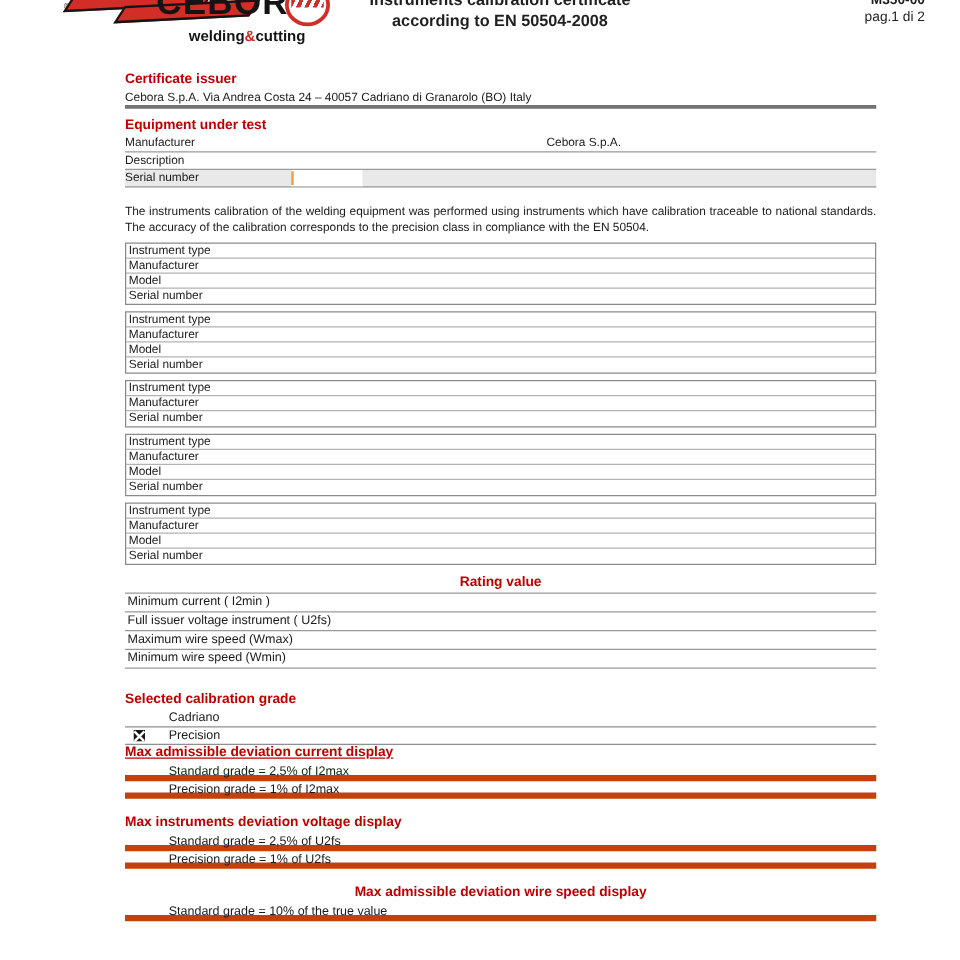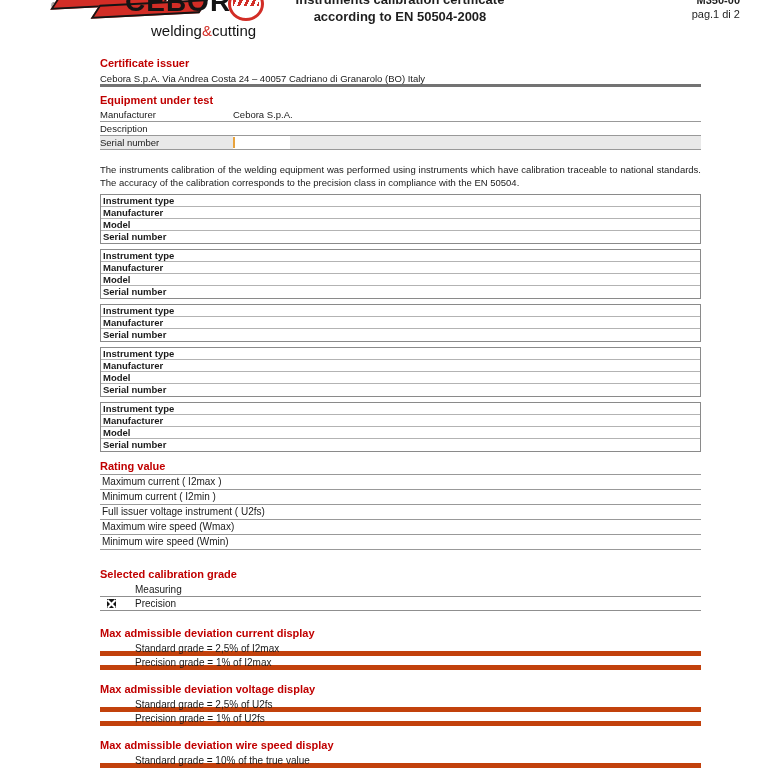--- a/index.html
+++ b/index.html
@@ -9,71 +9,71 @@
     overflow:hidden; font-family:"Liberation Sans", sans-serif; color:#1a1a1a;
   }
   
   .logo-wrap { position:absolute; left:55px; top:0; width:215px; height:40px; }
   .bolt { position:absolute; background:#d22d26; border:2px solid #141414; }
   .bolt-1 { left:2px; top:-8px; width:110px; height:15px; transform:skewX(-35deg) rotate(-3deg); }
   .bolt-2 { left:42px; top:2px; width:105px; height:14px; transform:skewX(-35deg) rotate(-3deg); }
   .reg-mark { position:absolute; left:-4px; top:2px; font-size:7px; color:#333; }
   .brand { position:absolute; left:70px; top:-14px; font-size:28px; font-weight:bold;
            letter-spacing:1px; color:#141414; }
-  .tagline { position:absolute; left:96px; top:22px; font-size:15px; font-weight:normal; color:#141414; }
+  .tagline { position:absolute; left:96px; top:22px; font-size:12px; font-weight:bold; color:#141414; }
   .tagline .amp { color:#d22d26; }
   .emblem { position:absolute; left:173px; top:-13px; width:36px; height:34px;
             border:3px solid #d22d26; border-radius:50%; background:#fff; }
   .emblem-zigzag { position:absolute; left:178px; top:0px; width:26px; height:6px;
     background:repeating-linear-gradient(115deg,#d22d26 0 3px,#ffffff 3px 6px); }
   .title-block { position:absolute; left:280px; top:-9px; width:240px; text-align:center;
                  font-weight:bold; font-size:13px; line-height:17px; color:#1f1f1f; }
   .doc-block { position:absolute; right:28px; top:-7px; text-align:right; font-size:11px; line-height:14px; color:#1f1f1f; }
   .doc-code { font-weight:bold; }
   
   .content { position:absolute; left:100px; top:0; width:601px; }
   .sec-h { color:#c00000; font-weight:bold; font-size:11px; line-height:13px; }
   .h-issuer { margin-top:57px; }
   .issuer-row { margin-top:2px; font-size:9.5px; line-height:14px; height:15px;
                 border-bottom:3px solid #737373; }
   .h-equip { margin-top:7px; }
   .equip-table { margin-top:1px; }
   .equip-row { display:flex; height:14px; line-height:13px; font-size:9.5px;
                border-bottom:1px solid #999; }
   .equip-label { width:133px; }
-  .equip-value { flex:1; }
+  .equip-value { flex:1;text-align:center; }
   .row-shaded { background:#e9e9e9; position:relative; }
   .serial-input { position:absolute; left:133px; top:0; width:57px; height:13px; background:#ffffff; }
   .serial-cursor { position:absolute; left:0; top:1px; width:2px; height:11px; background:#e8a33d; }
   .h-meas { margin-top:10px; }
   .meas-desc { margin-top:13px; font-size:9.5px; line-height:13px; text-align:justify; color:#1a1a1a; }
   .inst-group { margin-top:5px; border:1px solid #8a8a8a; }
   .inst-row { height:12px; line-height:11px; font-size:9.5px; padding-left:2px;
-              border-bottom:1px solid #b3b3b3;font-weight:bold; }
+              border-bottom:1px solid #b3b3b3; }
   .inst-row:last-child { border-bottom:none; }
-  .h-rating { margin-top:8px; }
+  .h-rating { margin-top:8px;text-align:center; }
   .rating-table { margin-top:1px; border-top:1px solid #999; }
   .rating-row { height:15px; line-height:14px; font-size:10px; padding-left:2px;
                 border-bottom:1px solid #999; }
   .h-grade { margin-top:18px; }
   .grade-rows { margin-top:2px; }
   .opt-row { display:flex; align-items:center; height:14px; font-size:10px;
              border-bottom:1px solid #8f8f8f; }
   .opt-box-cell { width:35px; padding-left:7px; }
   .checkbox { position:relative; width:9px; height:9px; background:#141414; display:block; }
   .checkbox::before, .checkbox::after { content:""; position:absolute; left:-1px; top:3.5px;
       width:11px; height:1.6px; background:#fff; }
   .checkbox::before { transform:rotate(45deg); }
   .checkbox::after { transform:rotate(-45deg); }
-  .h-dev { margin-top:16px; }
+  .h-dev { margin-top:0;text-decoration:underline; }
   .dev-rows { margin-top:2px; }
   .dev-row { height:14px; line-height:13px; font-size:10px; padding-left:35px;
              border-bottom:5px solid #c2410c; }
   .h-dev-v { margin-top:13px; }
-  .h-dev-w { margin-top:13px; }
+  .h-dev-w { margin-top:13px;text-align:center; }
 </style>
 </head>
 <body>
 
 <div class="page">
 
   <div class="logo-wrap">
     <span class="reg-mark">®</span>
     <div class="bolt bolt-1"></div>
     <div class="bolt bolt-2"></div>
@@ -147,48 +147,47 @@
 
     <div class="inst-group">
       <div class="inst-row">Instrument type</div>
       <div class="inst-row">Manufacturer</div>
       <div class="inst-row">Model</div>
       <div class="inst-row">Serial number</div>
     </div>
 
     <div class="sec-h h-rating">Rating value</div>
     <div class="rating-table">
-      <div class="rating-row">Maximum current ( I2max )</div>
       <div class="rating-row">Minimum current ( I2min )</div>
       <div class="rating-row">Full issuer voltage instrument ( U2fs)</div>
       <div class="rating-row">Maximum wire speed (Wmax)</div>
       <div class="rating-row">Minimum wire speed (Wmin)</div>
     </div>
 
     <div class="sec-h h-grade">Selected calibration grade</div>
     <div class="grade-rows">
       <div class="opt-row">
         <div class="opt-box-cell"></div>
-        <div>Measuring</div>
+        <div>Cadriano</div>
       </div>
       <div class="opt-row">
         <div class="opt-box-cell">
           <span class="checkbox"></span>
         </div>
         <div>Precision</div>
       </div>
     </div>
 
     <div class="sec-h h-dev">Max admissible deviation current display</div>
     <div class="dev-rows">
       <div class="dev-row">Standard grade = 2,5% of I2max</div>
       <div class="dev-row">Precision grade = 1% of I2max</div>
     </div>
 
-    <div class="sec-h h-dev-v">Max admissible deviation voltage display</div>
+    <div class="sec-h h-dev-v">Max instruments deviation voltage display</div>
     <div class="dev-rows">
       <div class="dev-row">Standard grade = 2,5% of  U2fs</div>
       <div class="dev-row">Precision grade = 1% of  U2fs</div>
     </div>
 
     <div class="sec-h h-dev-w">Max admissible deviation wire speed display</div>
     <div class="dev-rows">
       <div class="dev-row">Standard grade = 10% of the true value</div>
     </div>
 

